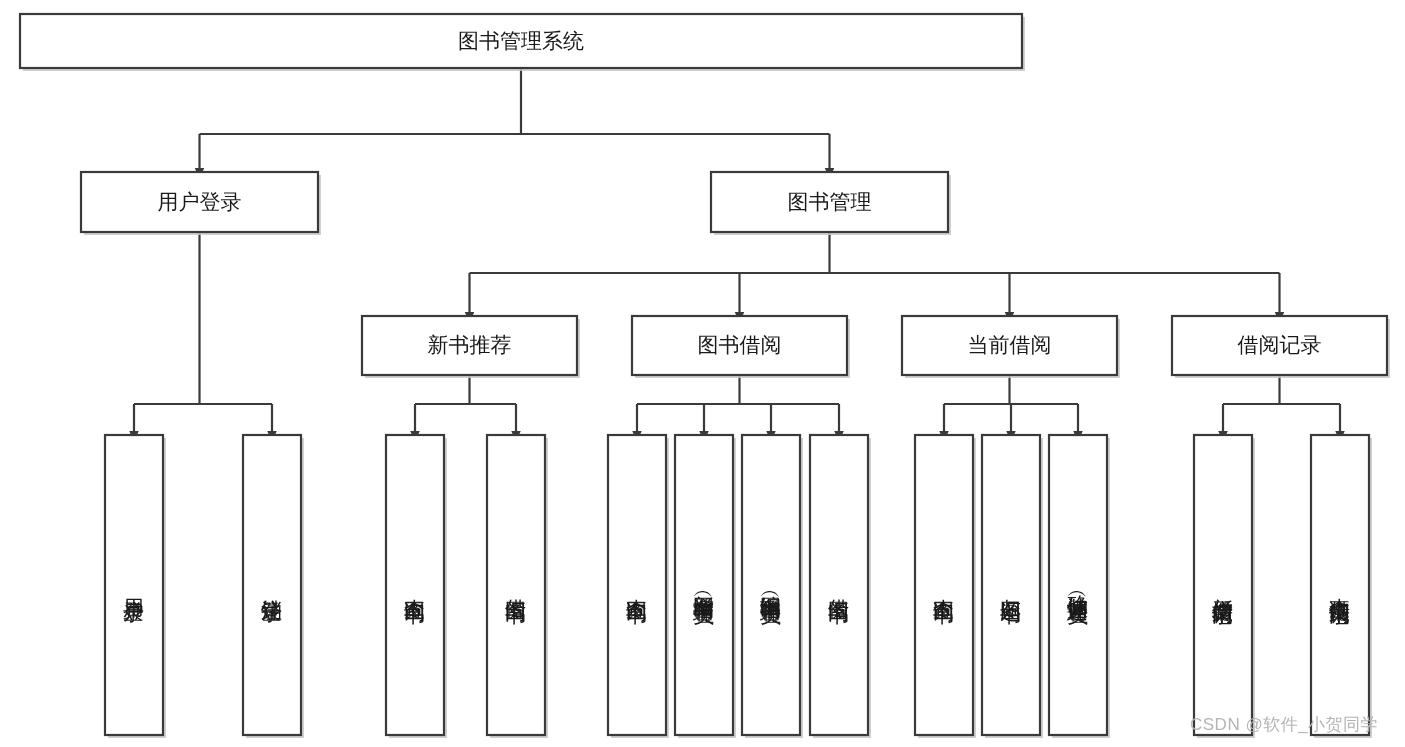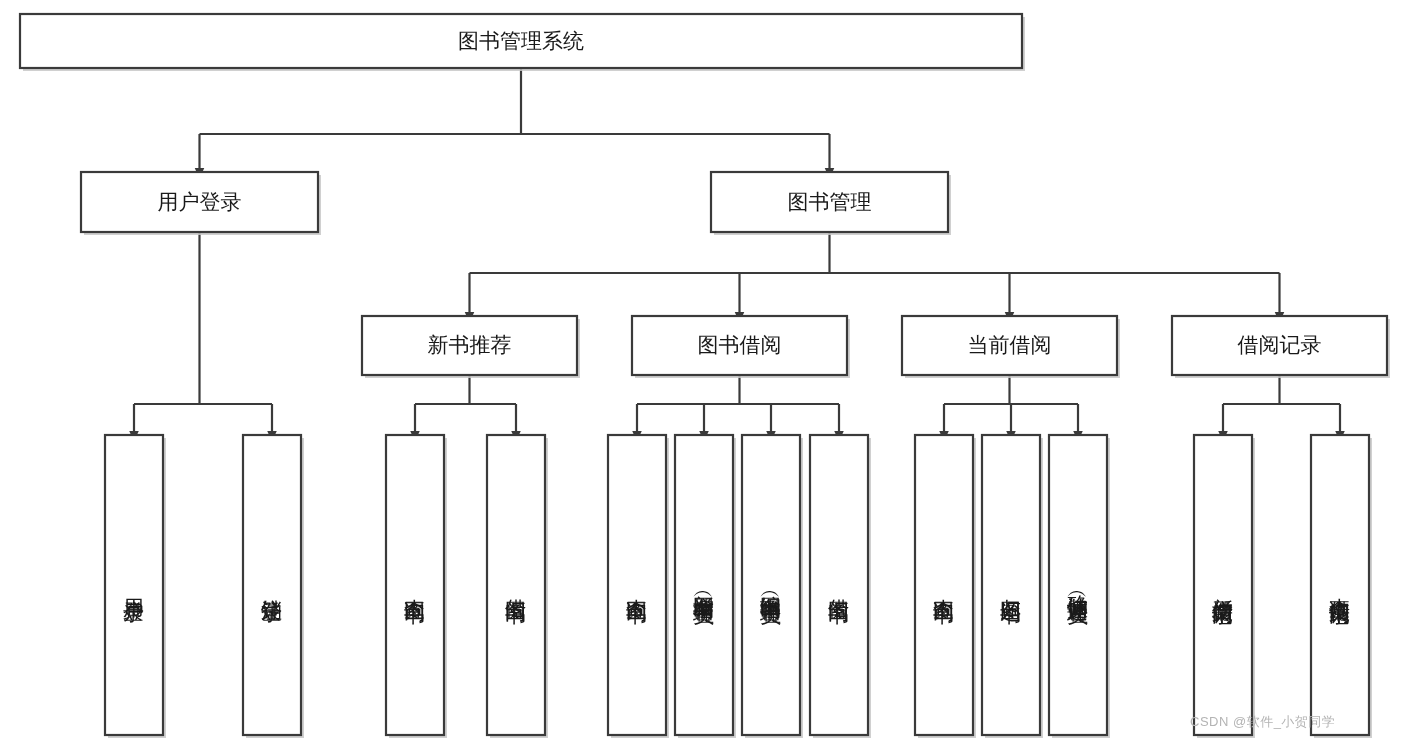--- a/index.html
+++ b/index.html
@@ -58,21 +58,21 @@
     font-size: 21px;
     color: #1a1a1a;
     letter-spacing: 1.5px;
     line-height: 1;
     white-space: nowrap;
     pointer-events: none;
   }
   .watermark {
     position: absolute;
     font-family: "Liberation Sans", "DejaVu Sans", sans-serif;
-    font-size: 13px;
+    font-size: 17px;
     color: #b4b4b4;
     white-space: nowrap;
     letter-spacing: 0.5px;
   }
 </style>
 </head>
 <body>
 
 <div id="diagram-root">
   <svg class="canvas" viewBox="0 0 1405 747">

